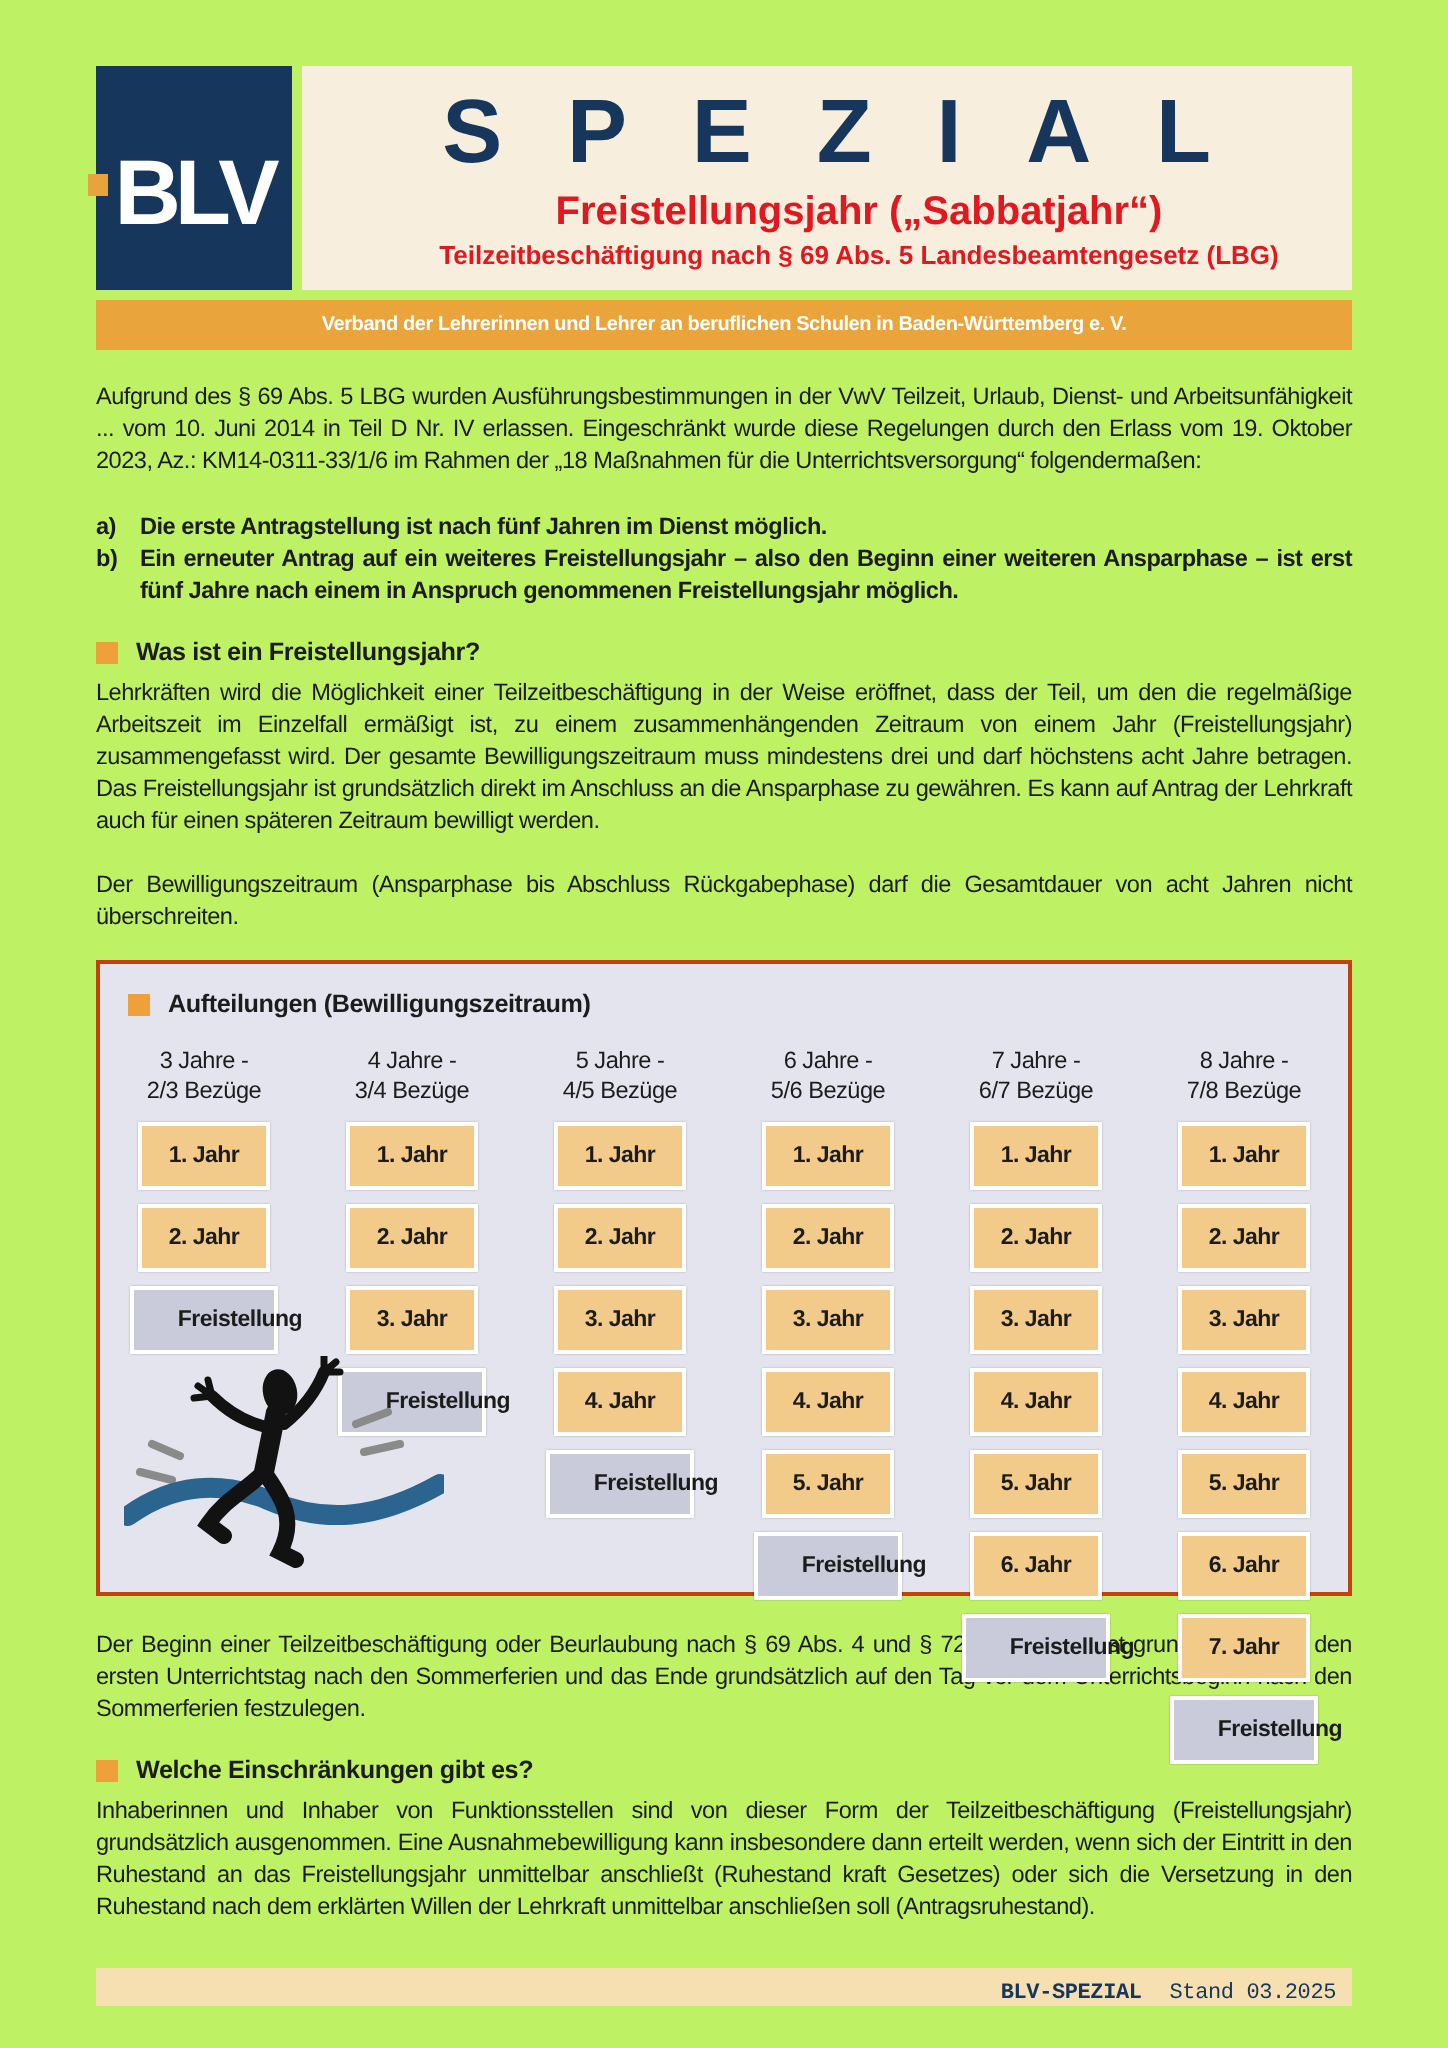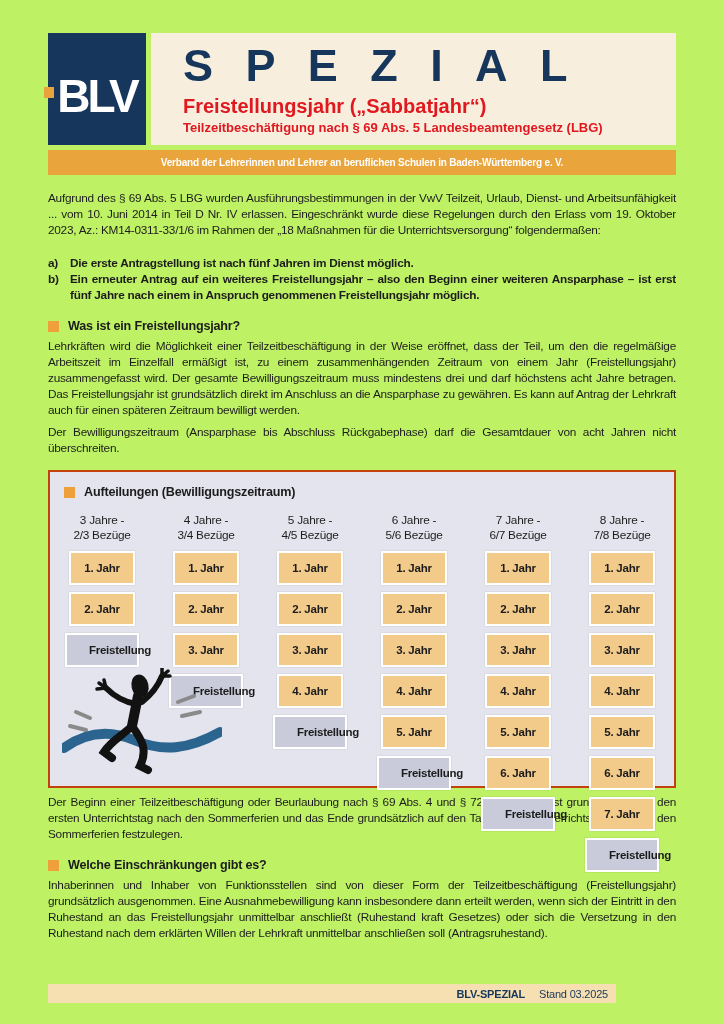--- a/index.html
+++ b/index.html
@@ -29,20 +29,21 @@
   }
   .logo-notch {
     position:absolute; left:-4px; top:54px;
     width:10px; height:11px; background:#e8a33c;
   }
   .brand-panel {
     flex:1; margin-left:5px;
     background:#f7eedd;
     padding:8px 0 0 32px;
     height:112px;
+    text-align:center;
   }
   .brand-title {
     color:#16365c; font-weight:bold; font-size:45px; line-height:50px;
     letter-spacing:0.72em; white-space:nowrap;
   }
   .doc-title {
     color:#e0181f; font-weight:bold; font-size:20px; line-height:24px; margin-top:3px;
   }
   .doc-subtitle {
     color:#e0181f; font-weight:bold; font-size:13px; line-height:16px; margin-top:2px;
@@ -62,21 +63,21 @@
   .bold-list { margin-top:17px; }
   .bold-item { display:flex; font-weight:bold; font-size:11.8px; line-height:16px; letter-spacing:-0.25px; }
   .bold-item .marker { width:22px; flex:none; }
   .bold-item .itext { flex:1; text-align:justify; }
   .section-head { margin-top:16px; display:flex; align-items:center; }
   .sq {
     width:11px; height:11px; background:#eea13b; margin-right:9px; flex:none;
   }
   .section-head-text { font-weight:bold; font-size:12.6px; letter-spacing:-0.2px; }
   .mt6 { margin-top:5px; }
-  .mt16 { margin-top:6px; }
+  .mt16 { margin-top:16px; }
 
   
   .alloc-box {
     margin-top:14px;
     height:318px;
     background:#e4e4ee;
     border:2px solid #c2410c;
     position:relative;
     padding-top:13px;
   }
@@ -93,24 +94,25 @@
     border:2px solid #ffffff;
     box-shadow:0 0 1px rgba(0,0,0,0.25);
     display:flex; align-items:center; justify-content:center;
     font-size:11.5px; font-weight:bold; letter-spacing:-0.25px; color:#1c1c1c;
   }
   .year-box.frei { width:74px; background:#c9cbda;padding-left:36px; }
   .runner { position:absolute; left:12px; top:196px; }
 
   
   .footer-band {
-    position:absolute; left:48px; top:984px; width:568px; height:19px;
+    position:absolute; left:48px; top:984px; width:628px; height:19px;
     background:#f6e0b2;
-    display:flex; align-items:center; justify-content:flex-end;
+    display:flex; align-items:flex-end; justify-content:flex-end;
     padding-right:8px;
+    font-family:Liberation Mono, monospace;
   }
   .footer-brand { color:#16365c; font-weight:bold; font-size:11px; letter-spacing:-0.2px; }
   .footer-stand { color:#16365c; font-size:11px; margin-left:14px; letter-spacing:-0.2px; }
 </style>
 </head>
 <body>
 
 <div class="page">
   <div class="content">
 

